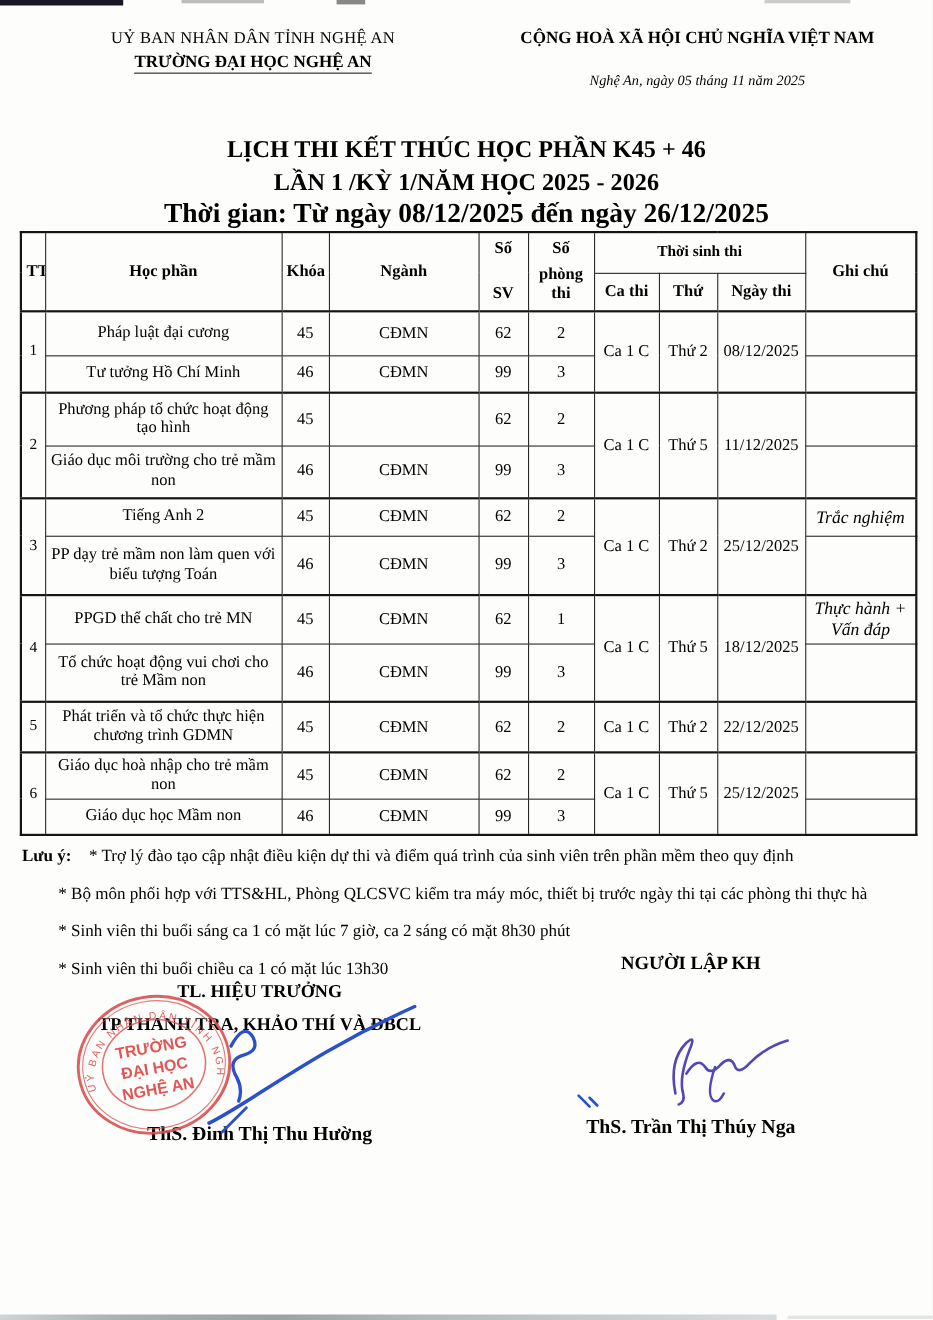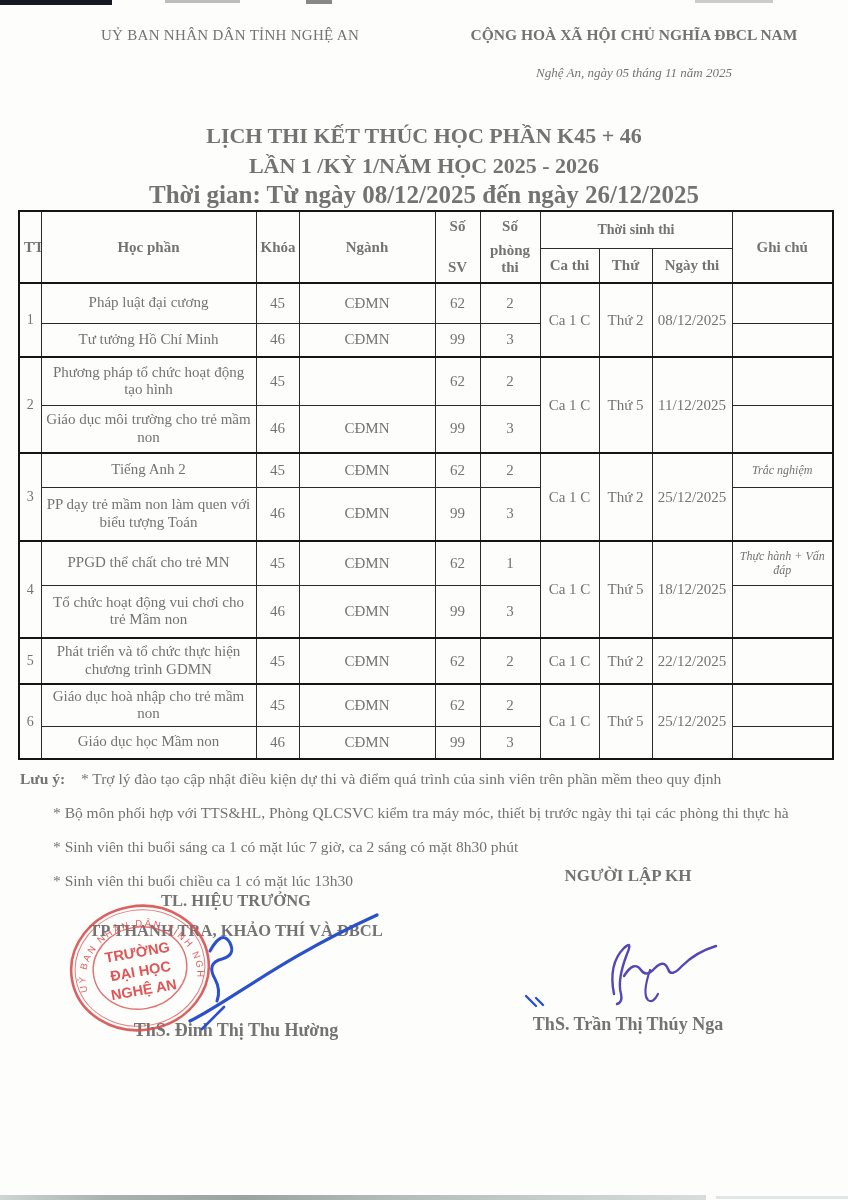--- a/index.html
+++ b/index.html
@@ -1,17 +1,17 @@
 <!DOCTYPE html>
 <html><head>
 <meta charset="utf-8">
 <style>
   html,body{margin:0;padding:0;background:#e8e8e8;}
   .page{position:relative;width:848px;height:1200px;background:#fdfdfc;margin:0 auto;
-        font-family:"Liberation Serif","DejaVu Serif",serif;color:#737373;overflow:hidden;}
+        font-family:"Liberation Serif","DejaVu Serif",serif;color:#000000;overflow:hidden;}
 
   
   .art{position:absolute;}
   .art-tl{left:0;top:0;width:112px;height:5px;background:#181824;}
   .art-t1{left:165px;top:0;width:75px;height:3px;background:rgba(70,70,70,.35);}
   .art-t2{left:306px;top:0;width:26px;height:4px;background:rgba(40,40,40,.55);}
   .art-t3{left:695px;top:0;width:78px;height:3px;background:rgba(90,90,90,.3);}
   .art-bottom{left:0;top:1195px;width:706px;height:5px;
       background:linear-gradient(90deg,#cfd4d4 0%,#a9b1b1 15%,#9aa2a2 35%,#b3baba 55%,#c4caca 75%,#d8dcdc 100%);}
   .art-bottom2{left:716px;top:1196px;width:225px;height:3px;background:#e2e5e5;}
@@ -36,21 +36,21 @@
   table.sched{position:absolute;left:18px;top:210px;width:814px;border-collapse:collapse;
       table-layout:fixed;border:2.2px solid #151515;font-size:15px;}
   table.sched th,table.sched td{border:1px solid #2a2a2a;padding:1px 4px;text-align:center;
       vertical-align:middle;overflow:hidden;}
   table.sched thead th{font-weight:bold;font-size:15px;}
   table.sched thead .h1{height:37px;}
   table.sched thead .h2{height:35px;}
   .vsplit{display:flex;flex-direction:column;justify-content:space-between;height:58px;align-items:center;}
   td.hp{text-align:left;padding-left:7px;line-height:1.18;}
   td.tt{font-size:14px;}
-  td.note{font-style:italic;font-size:12px;line-height:1.2;margin-left:42px;}
+  td.note{font-style:italic;font-size:16px;line-height:1.2;margin-left:42px;}
   tr.gfirst td{border-top-width:2px;border-top-color:#151515;}
   td.dash{border-bottom:1.7px dashed #2a2a2a;}
   tr.glast td{border-top:0 none;}
 
   
   .notes{position:absolute;left:20px;top:769px;width:820px;font-size:15.5px;}
   .notes .nline{line-height:20px;margin-bottom:14px;white-space:nowrap;}
   .notes .lbl{font-weight:bold;margin-right:12px;}
   .notes .ind{padding-left:33px;}
 
@@ -76,23 +76,24 @@
 
   <div class="art art-tl"></div>
   <div class="art art-t1"></div>
   <div class="art art-t2"></div>
   <div class="art art-t3"></div>
   <div class="art art-bottom"></div>
   <div class="art art-bottom2"></div>
 
   <div class="hdr-left">
     <div class="l1">UỶ BAN NHÂN DÂN TỈNH  NGHỆ AN</div>
+    <div class="l2"><span>TRƯỜNG ĐẠI HỌC NGHỆ AN</span></div>
   </div>
   <div class="hdr-right">
-    <div class="l1">CỘNG HOÀ XÃ HỘI CHỦ NGHĨA ĐBCL NAM</div>
+    <div class="l1">CỘNG HOÀ XÃ HỘI CHỦ NGHĨA VIỆT NAM</div>
     <div class="dateline">Nghệ An, ngày 05 tháng 11 năm 2025</div>
   </div>
 
   <div class="title">
     <div class="t1">LỊCH THI KẾT THÚC HỌC PHẦN K45 + 46</div>
     <div class="t2">LẦN 1 /KỲ 1/NĂM HỌC 2025 - 2026</div>
     <div class="t3">Thời gian: Từ ngày 08/12/2025 đến ngày 26/12/2025</div>
   </div>
 
   <table class="sched">

